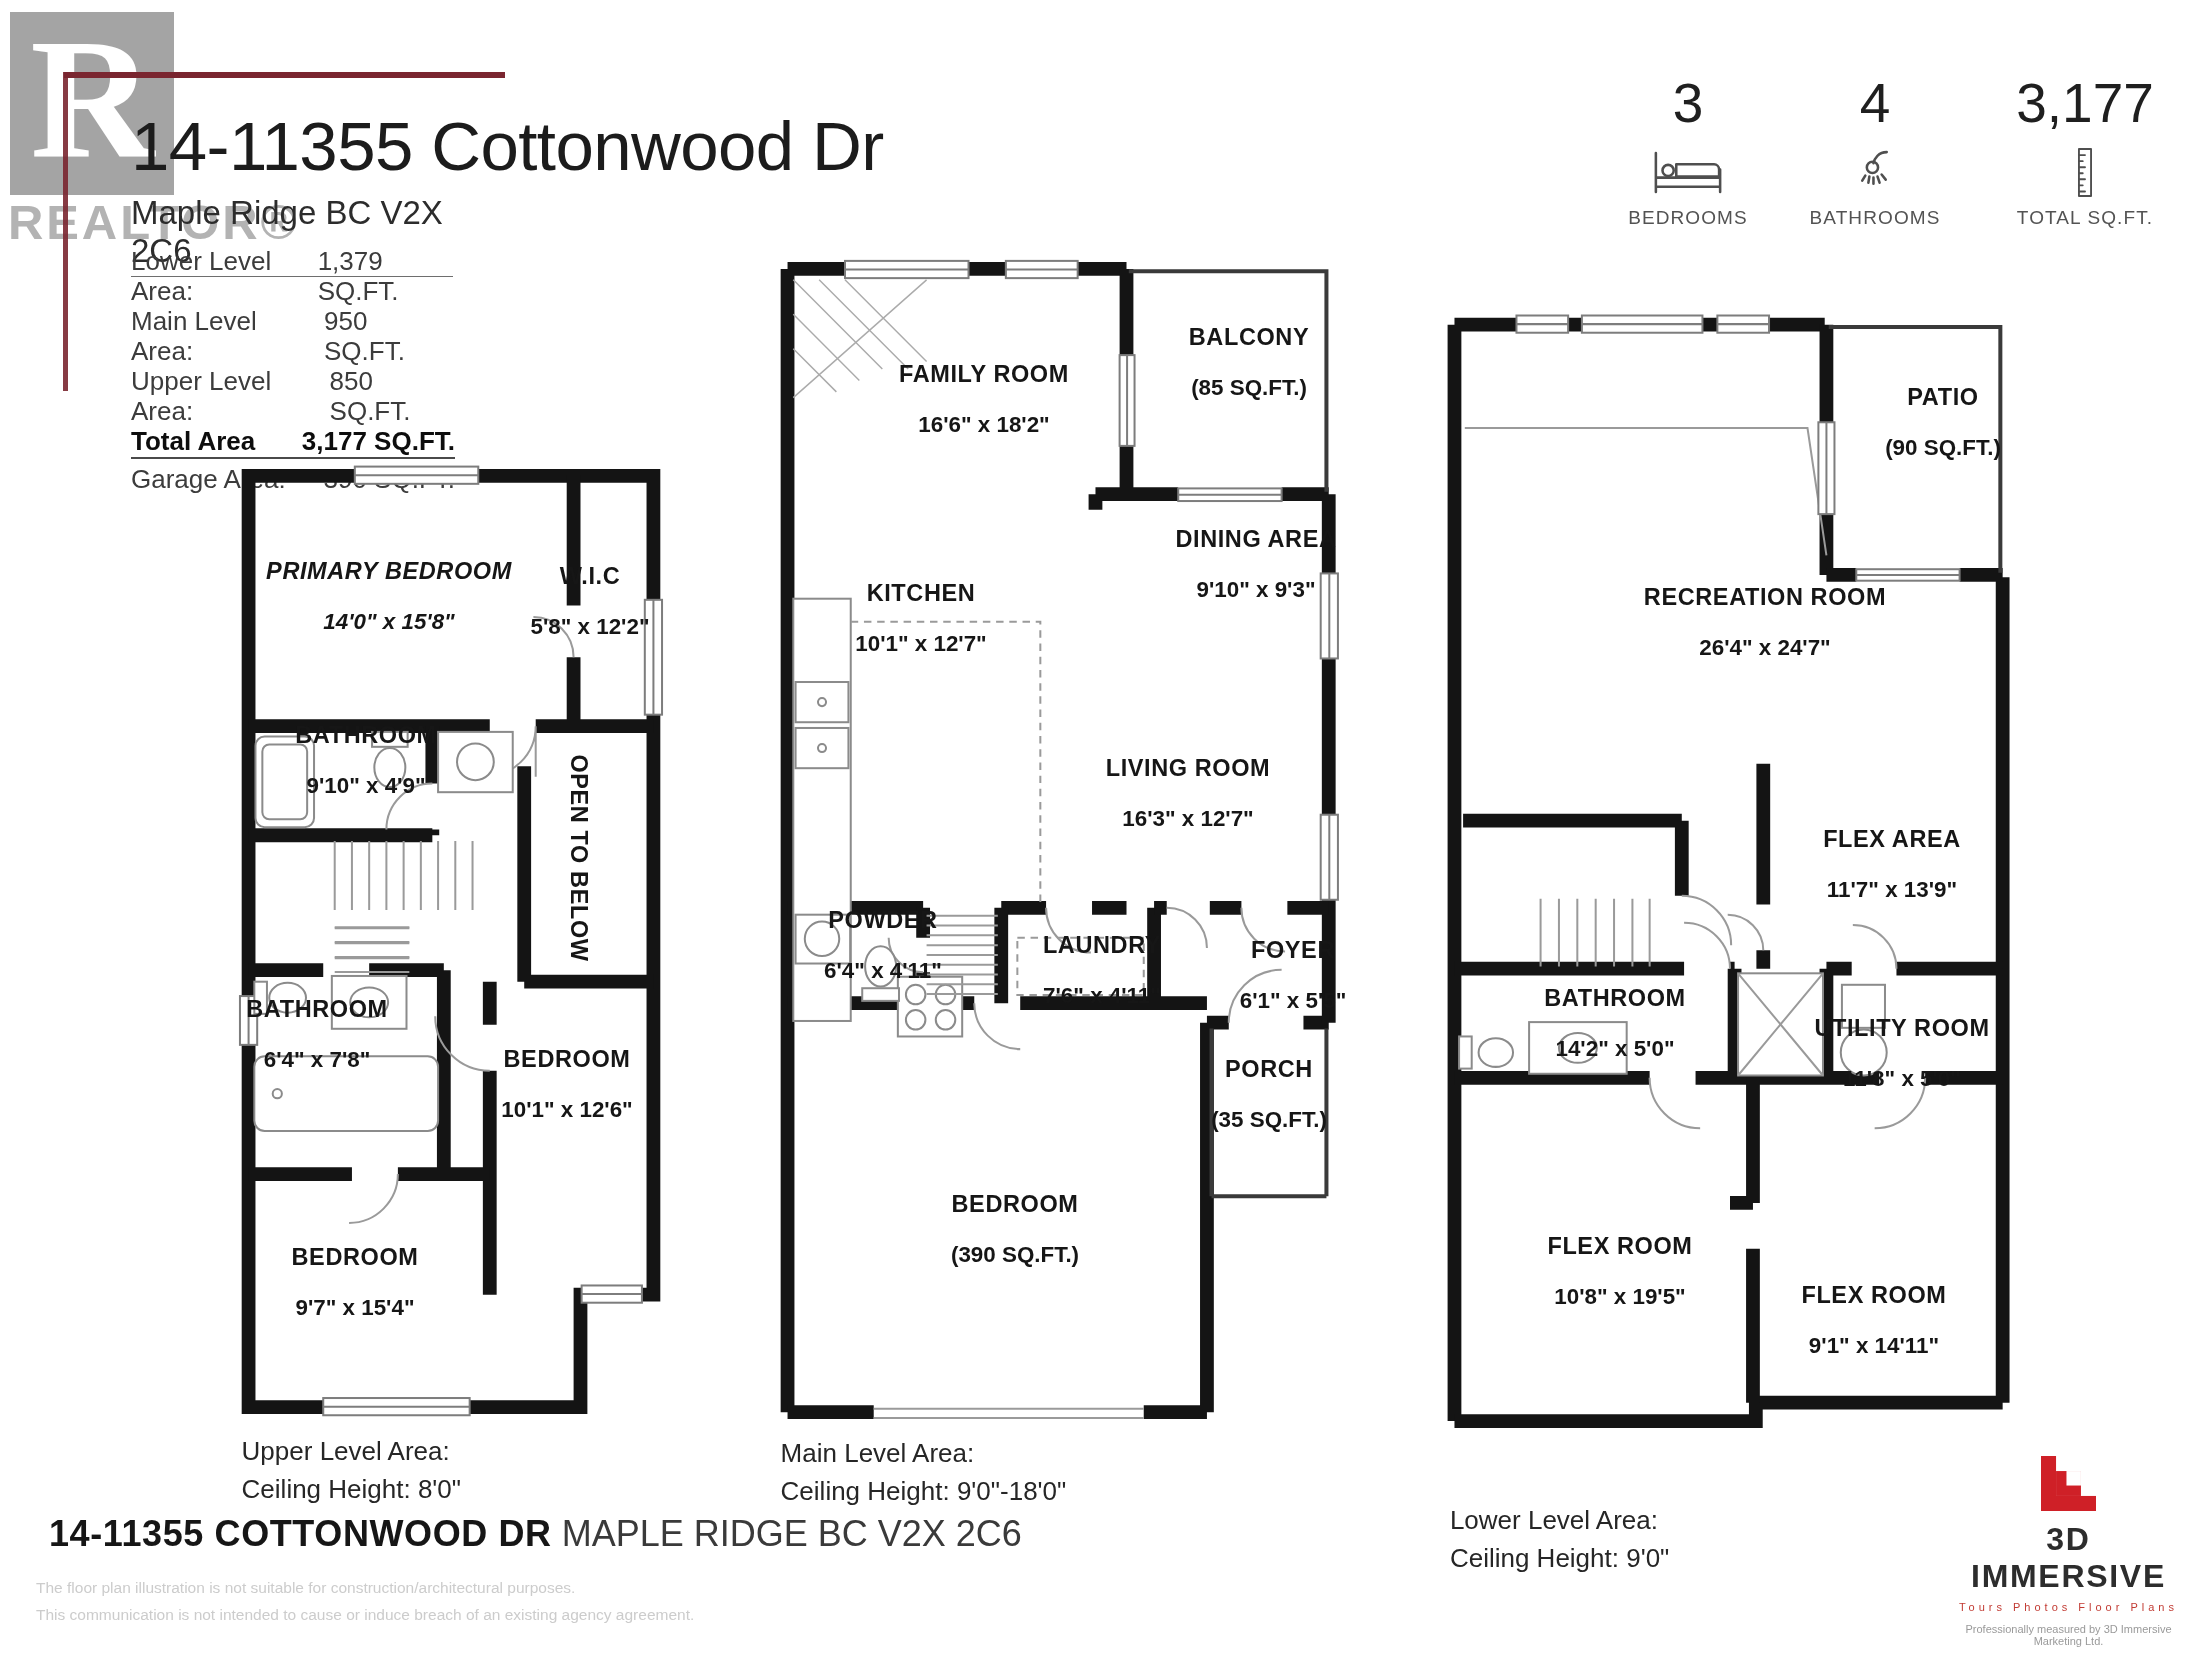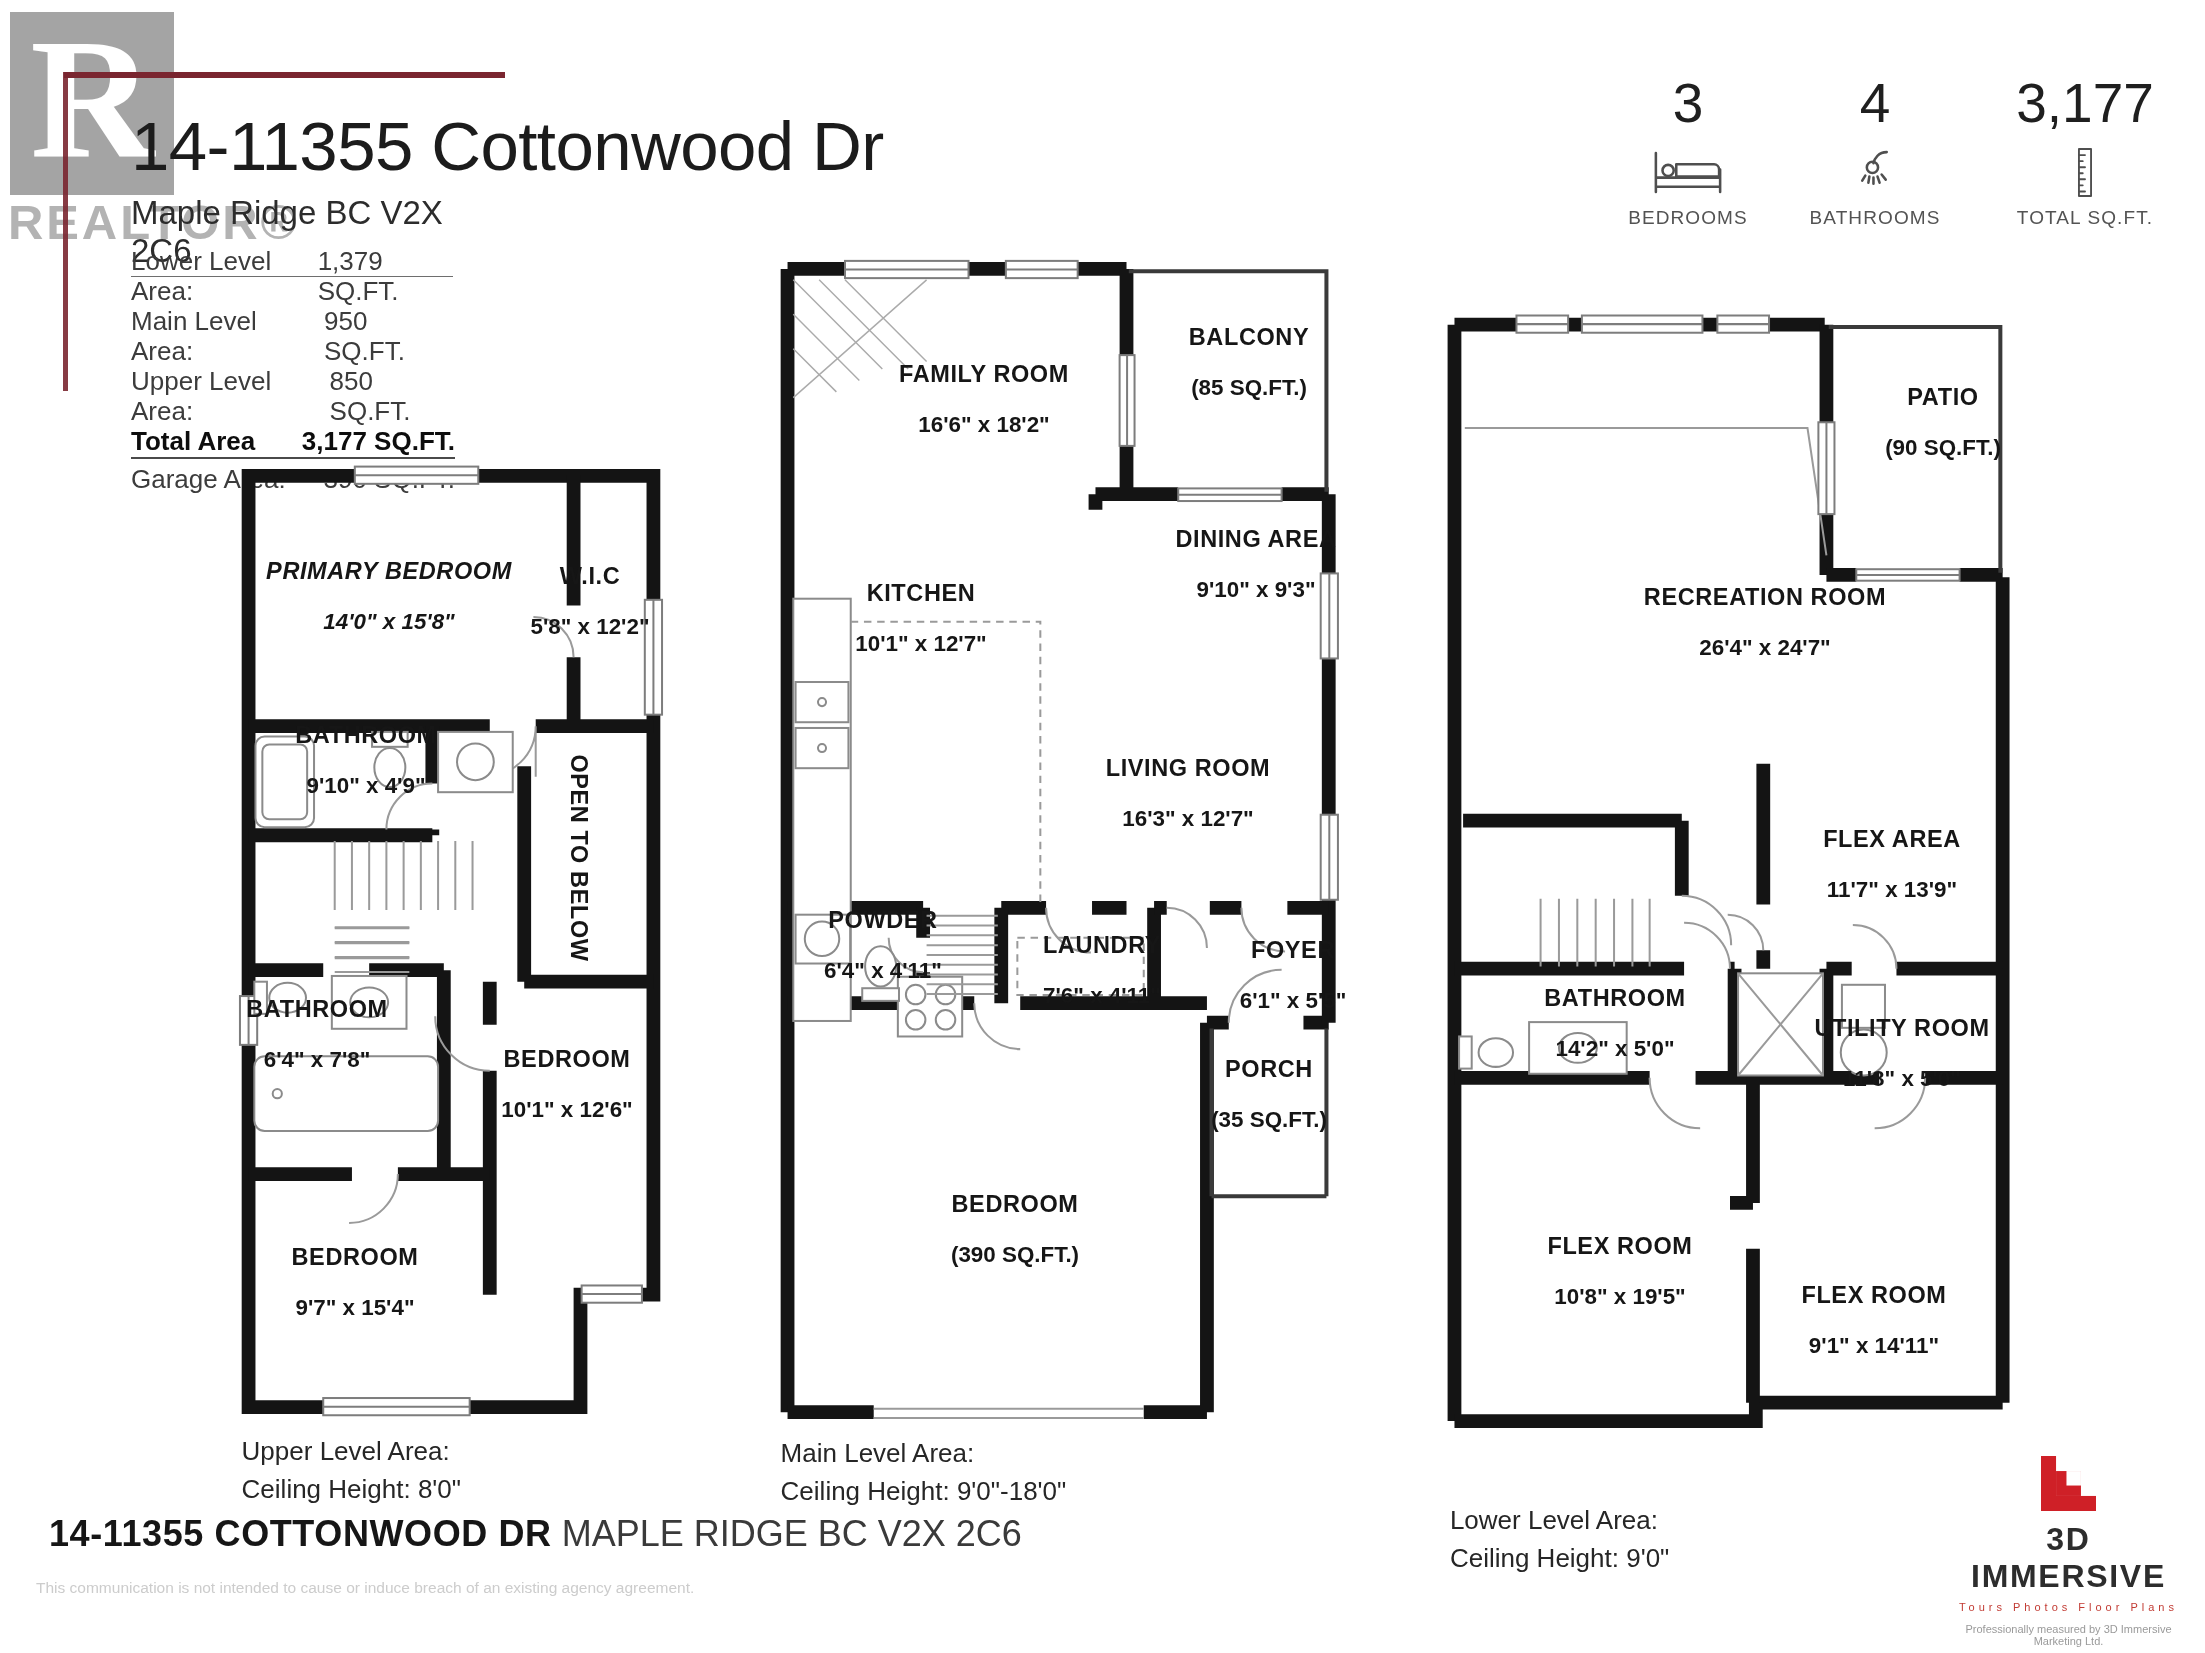--- a/index.html
+++ b/index.html
@@ -422,20 +422,21 @@
       <div>Lower Level Area:</div>
       <div>Ceiling Height: 9'0"</div>
     </div>
   </div>
 
   <div class="footer-addr">
     <span class="b">14-11355 COTTONWOOD DR</span>
     <span class="l">MAPLE RIDGE BC V2X 2C6</span>
   </div>
   <div class="disclaimers">
+    <div>The floor plan illustration is not suitable for construction/architectural purposes.</div>
     <div>This communication is not intended to cause or induce breach of an existing agency agreement.</div>
   </div>
 
   <div class="brand">
     <svg width="55" height="55" viewBox="0 0 95 95">
       <rect width="95" height="95" fill="#cf2027"></rect>
       <rect x="26" y="0" width="69" height="69" fill="#ffffff"></rect>
       <rect x="26" y="26" width="43" height="43" fill="#cf2027"></rect>
       <rect x="44" y="26" width="25" height="25" fill="#ffffff"></rect>
     </svg>

